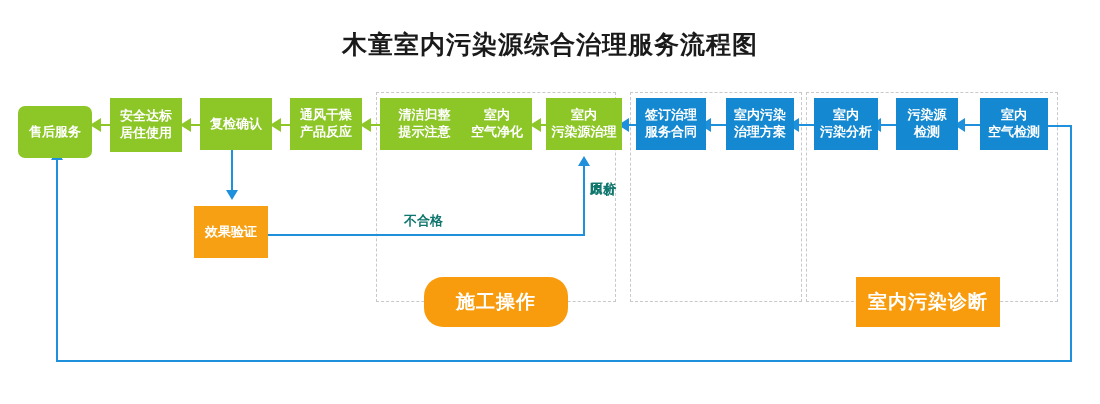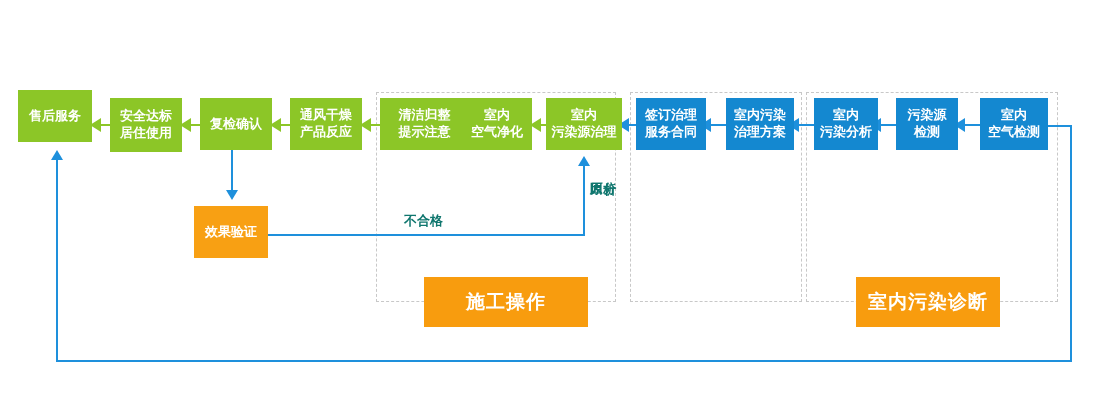--- a/index.html
+++ b/index.html
@@ -118,20 +118,21 @@
     text-orientation: upright;
     white-space: pre-line;
     line-height: 1.05;
   }
 </style>
 </head>
 <body>
 
 <div id="canvas">
 
+  <div id="title">木童室内污染源综合治理服务流程图</div>
 
   <div class="groupbox" style="left:376px; top:92px; width:240px; height:210px;"></div>
   <div class="groupbox" style="left:630px; top:92px; width:172px; height:210px;"></div>
   <div class="groupbox" style="left:806px; top:92px; width:252px; height:210px;"></div>
 
   <div class="hline green-c" style="left:92px; top:124px; width:26px;"></div>
   <div class="arrow left-green" style="left:90px; top:118px;"></div>
 
   <div class="hline green-c" style="left:182px; top:124px; width:26px;"></div>
   <div class="arrow left-green" style="left:180px; top:118px;"></div>
@@ -172,21 +173,21 @@
   <div class="edgelabel" style="left:404px; top:212px;">不合格</div>
   <div class="edgelabel vertical" style="left:589px; top:172px;">分析
 原因</div>
 
   <div class="hline" style="left:1034px; top:125px; width:38px;"></div>
   <div class="vline" style="left:1070px; top:125px; height:237px;"></div>
   <div class="hline" style="left:56px; top:360px; width:1016px;"></div>
   <div class="vline" style="left:56px; top:160px; height:202px;"></div>
   <div class="arrow up-blue" style="left:51px; top:150px;"></div>
 
-  <div class="node green" style="left:18px; top:90px; width:74px; height:52px;">
+  <div class="node green" style="left:18px; top:106px; width:74px; height:52px;border-radius:7px;">
     <span class="txt">售后服务</span>
   </div>
 
   <div class="node green" style="left:110px; top:98px; width:72px; height:54px;">
     <span class="txt">安全达标
 居住使用</span>
   </div>
 
   <div class="node green" style="left:290px; top:98px; width:72px; height:52px;">
     <span class="txt">通风干燥
@@ -234,21 +235,21 @@
 
   <div class="node blue" style="left:980px; top:98px; width:68px; height:52px;">
     <span class="txt">室内
 空气检测</span>
   </div>
 
   <div class="node orange" style="left:194px; top:206px; width:74px; height:52px;">
     <span class="txt">效果验证</span>
   </div>
 
-  <div class="grouplabel" style="left:424px; top:277px; width:164px; height:50px;">
+  <div class="grouplabel" style="left:424px; top:277px; width:144px; height:50px;border-radius:19px;">
     <span>施工操作</span>
   </div>
 
 
   <div class="grouplabel" style="left:856px; top:277px; width:144px; height:50px;">
     <span>室内污染诊断</span>
   </div>
 
 </div>
 

